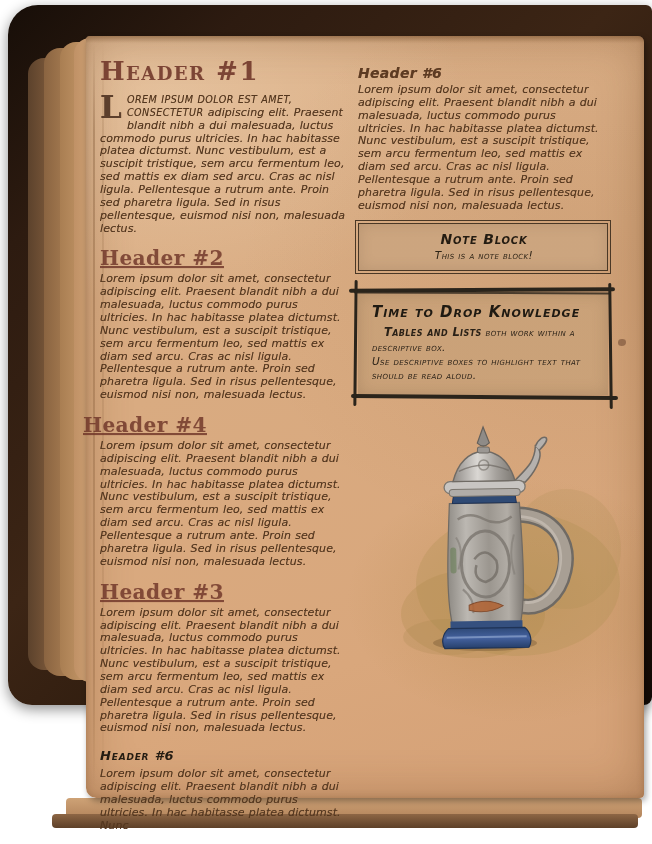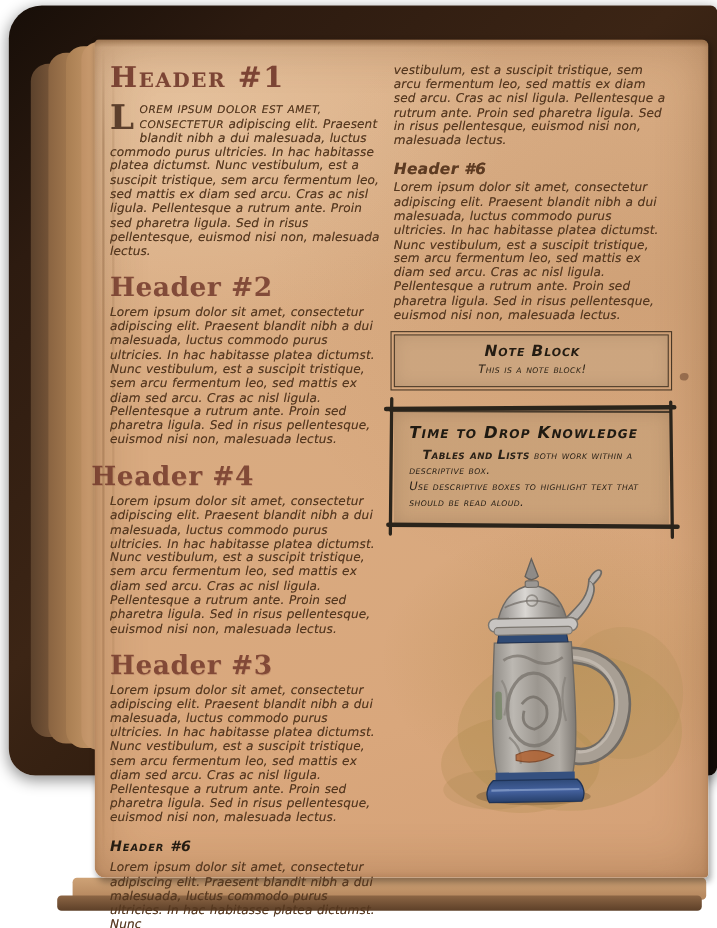--- a/index.html
+++ b/index.html
@@ -36,21 +36,21 @@
 
   
   .col{position:absolute;top:18px;}
   .col-left{left:14px;width:250px;}
   .col-right{left:272px;width:250px;}
 
   
   .body{font-size:11px;line-height:1.17;color:#54371f;font-style:italic;letter-spacing:.1px;word-spacing:.5px;margin:0 0 3px 0;text-shadow:0 0 .4px rgba(84,55,31,.55);}
   h1,h2,h3{font-family:"DejaVu Serif",serif;margin:0;color:#6f3528;text-shadow:.4px .4px 0 rgba(111,53,40,.25);}
   h1{font-size:26px;font-variant:small-caps;letter-spacing:1.5px;font-weight:700;opacity:.88;margin:2px 0 8px 0;}
-  h2{font-size:24px;font-weight:700;letter-spacing:.5px;opacity:.82;margin:11px 0 3px 0;}
+  h2{font-size:20px;font-weight:700;letter-spacing:.5px;opacity:.82;margin:11px 0 3px 0;text-decoration:underline;}
   h2.outdent{margin-left:-17px;}
   .h-black{font-size:13px;font-variant:small-caps;font-weight:800;color:#241c12;letter-spacing:.8px;margin:13px 0 5px 0;font-style:oblique 6deg;}
   .h-script{font-size:14px;font-weight:700;font-style:italic;color:#5d3b22;letter-spacing:.3px;margin:11px 0 3px 0;text-shadow:0 0 .4px rgba(93,59,34,.6);}
   .dropcap{float:left;font-family:"DejaVu Serif",serif;font-style:normal;font-size:31px;line-height:25px;padding:1px 5px 0 0;color:#4f3322;font-weight:700;opacity:.9;}
   .lead{text-transform:uppercase;font-size:9.6px;letter-spacing:.45px;}
 
   
   .note-block{margin:10px 0 0 0;padding:7px 10px 9px 12px;
     background:linear-gradient(rgba(125,115,104,.12),rgba(125,115,104,.12)),#d7ac82;
     border:1px solid #4a3826;outline:1px solid #4a3826;outline-offset:2px;
@@ -105,21 +105,20 @@
       <p class="body">Lorem ipsum dolor sit amet, consectetur adipiscing elit. Praesent blandit nibh a dui malesuada, luctus commodo purus ultricies. In hac habitasse platea dictumst. Nunc vestibulum, est a suscipit tristique, sem arcu fermentum leo, sed mattis ex diam sed arcu. Cras ac nisl ligula. Pellentesque a rutrum ante. Proin sed pharetra ligula. Sed in risus pellentesque, euismod nisi non, malesuada lectus.</p>
 
       <h2>Header #3</h2>
       <p class="body">Lorem ipsum dolor sit amet, consectetur adipiscing elit. Praesent blandit nibh a dui malesuada, luctus commodo purus ultricies. In hac habitasse platea dictumst. Nunc vestibulum, est a suscipit tristique, sem arcu fermentum leo, sed mattis ex diam sed arcu. Cras ac nisl ligula. Pellentesque a rutrum ante. Proin sed pharetra ligula. Sed in risus pellentesque, euismod nisi non, malesuada lectus.</p>
 
       <div class="h-black">Header #6</div>
       <p class="body">Lorem ipsum dolor sit amet, consectetur adipiscing elit. Praesent blandit nibh a dui malesuada, luctus commodo purus ultricies. In hac habitasse platea dictumst. Nunc</p>
     </div>
 
     <div class="col col-right">
-      <p class="body" style="margin-top:4px;">vestibulum, est a suscipit tristique, sem arcu fermentum leo, sed mattis ex diam sed arcu. Cras ac nisl ligula. Pellentesque a rutrum ante. Proin sed pharetra ligula. Sed in risus pellentesque, euismod nisi non, malesuada lectus.</p>
 
       <div class="h-script">Header #6</div>
       <p class="body">Lorem ipsum dolor sit amet, consectetur adipiscing elit. Praesent blandit nibh a dui malesuada, luctus commodo purus ultricies. In hac habitasse platea dictumst. Nunc vestibulum, est a suscipit tristique, sem arcu fermentum leo, sed mattis ex diam sed arcu. Cras ac nisl ligula. Pellentesque a rutrum ante. Proin sed pharetra ligula. Sed in risus pellentesque, euismod nisi non, malesuada lectus.</p>
 
       <div class="note-block">
         <div class="note-title">Note Block</div>
         <div class="note-body">This is a note block!</div>
       </div>
 
       <div class="desc-box">

